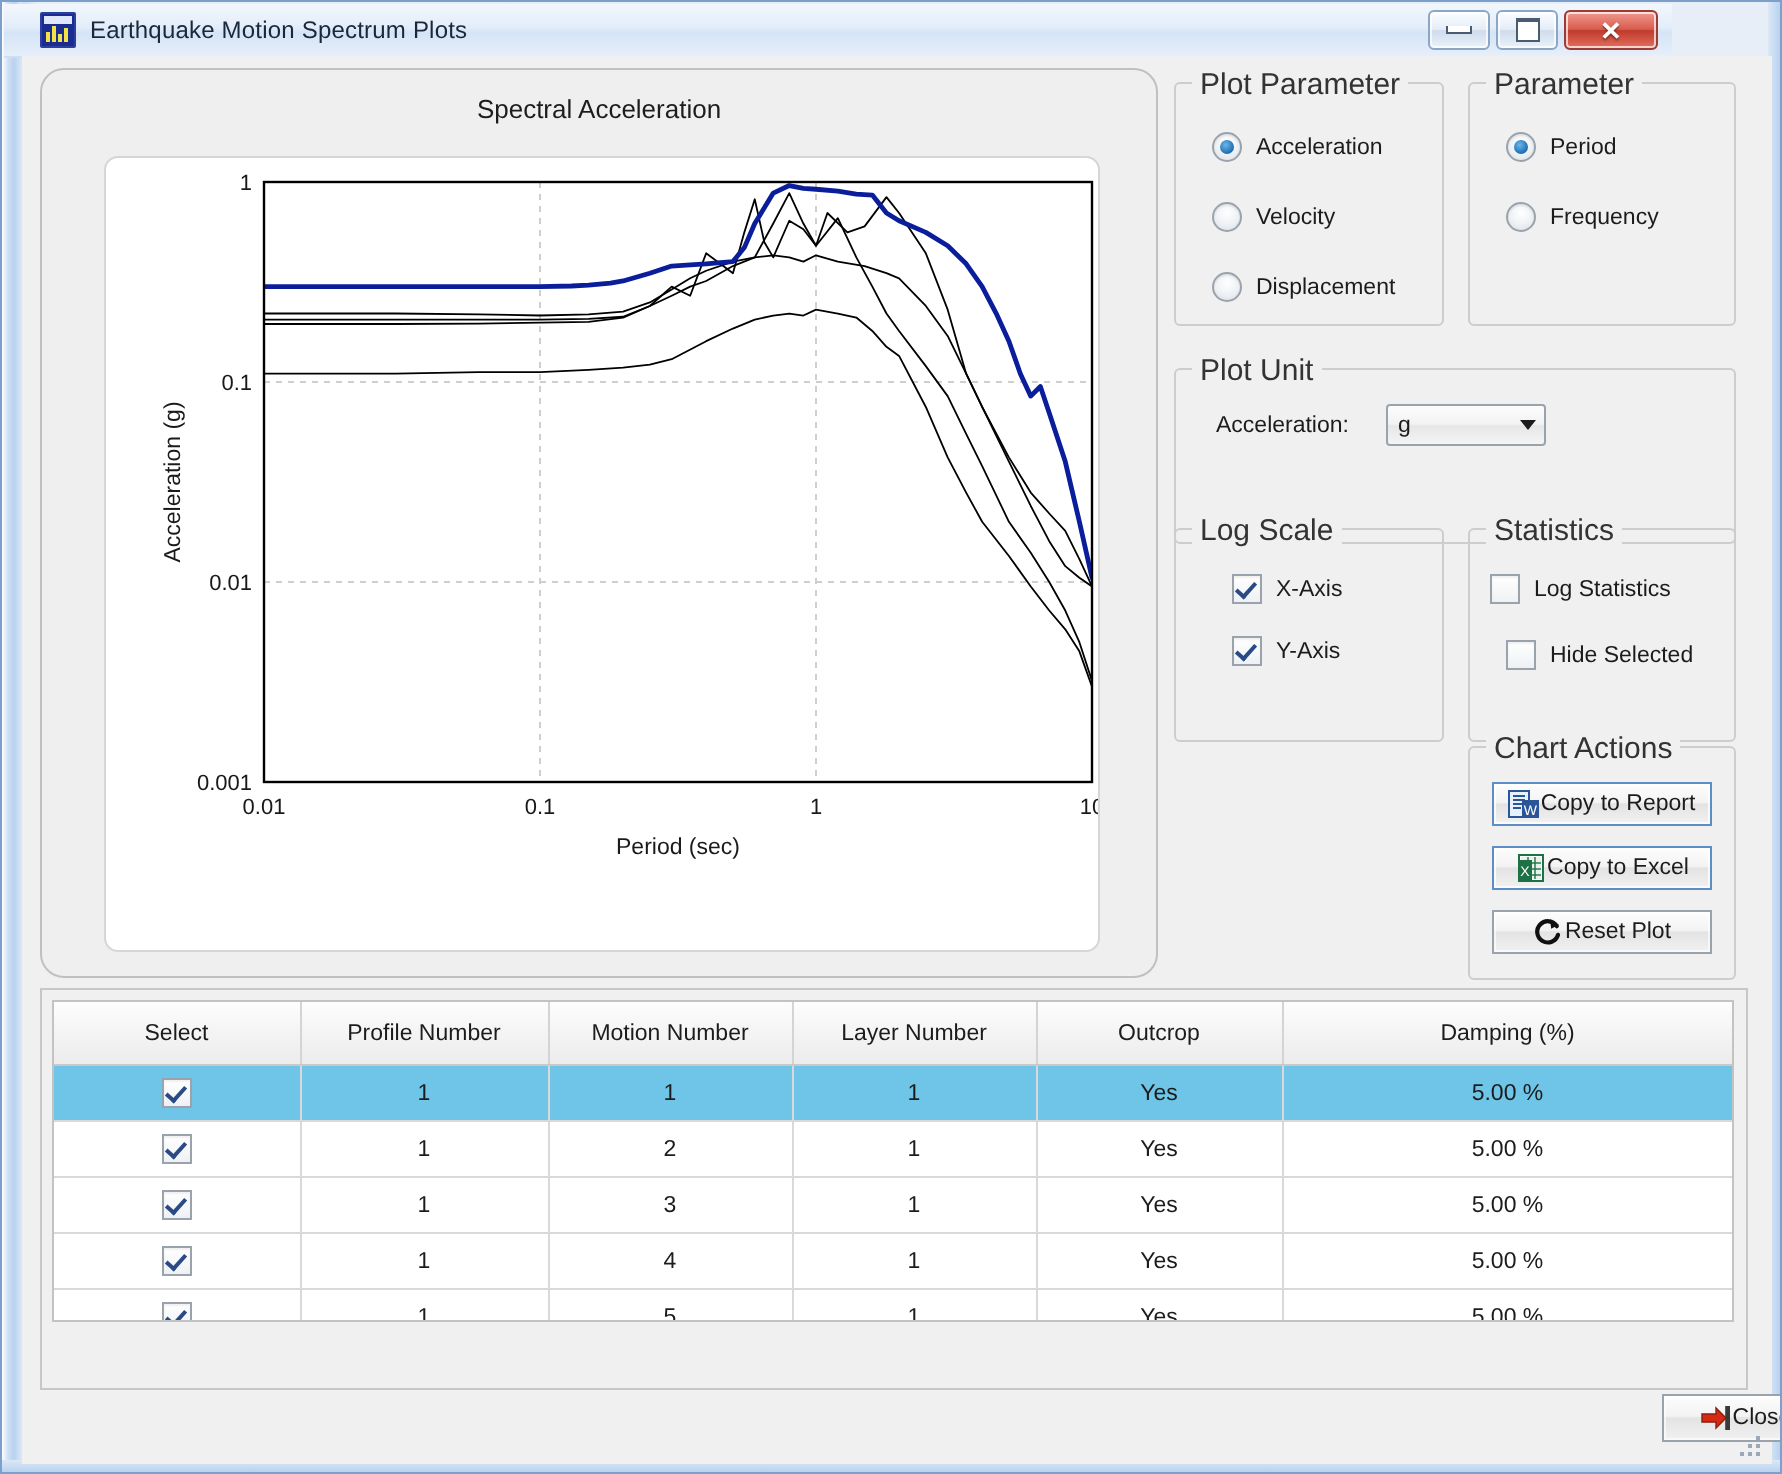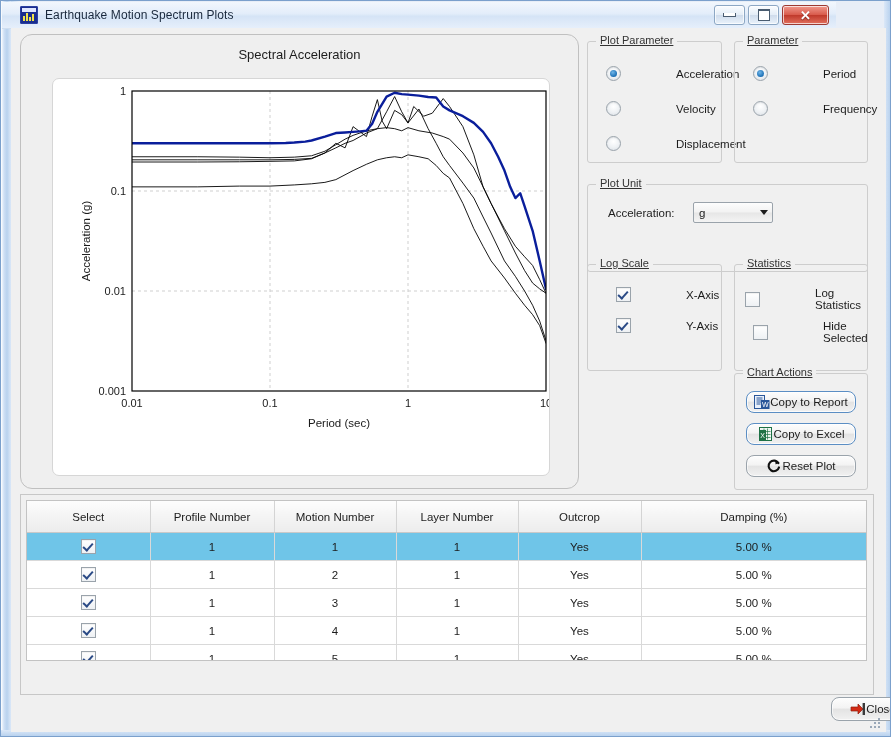--- a/index.html
+++ b/index.html
@@ -97,27 +97,26 @@
   
   .group {
     position:absolute;
     border:1px solid #cdcdcd;
     border-radius:3px;
     background:transparent;
   }
   .group > .legend {
     position:absolute; top:-8px; left:8px;
     background:#f0f0f0; padding:0 4px;
-    font-size:11px; color:#333;
+    font-size:15px; color:#333;
     white-space:nowrap;
-    text-decoration:underline;
-  }
-
-  
-  .optrow { position:absolute; display:flex; align-items:center; font-size:11.5px; color:#1c1c1c;gap:48px; }
+  }
+
+  
+  .optrow { position:absolute; display:flex; align-items:center; font-size:11.5px; color:#1c1c1c; }
   .radio {
     width:13px; height:13px; border-radius:50%;
     border:1px solid #9aa3ab;
     background: radial-gradient(circle at 50% 35%, #ffffff 0%, #eef1f4 55%, #d7dde3 100%);
     margin-right:7px; position:relative; flex:0 0 auto;
     box-shadow: inset 0 1px 1px rgba(0,0,0,.08);
   }
   .radio.on::after {
     content:""; position:absolute; left:3px; top:3px; width:7px; height:7px;
     border-radius:50%;
@@ -164,21 +163,21 @@
     font-size:11.5px; color:#111;
     box-sizing:border-box;
     padding:2px 4px;
     line-height:15px;
   }
   .fieldlabel { position:absolute; font-size:11.5px; color:#1c1c1c; }
 
   
   .btn {
     position:absolute;
-    border:1px solid #9aa3ab; border-radius:8px;
+    border:1px solid #9aa3ab; border-radius:0;
     background: linear-gradient(to bottom,#fdfdfd 0%,#f3f3f3 46%,#e3e3e3 50%,#f1f1f1 100%);
     display:flex; align-items:center; justify-content:center;
     font-size:11.5px; color:#1c1c1c; box-sizing:border-box;
     gap:0;
     box-shadow: inset 0 0 0 1px rgba(255,255,255,.6);
     text-align: center;
   }
   .btn.primary { border:1px solid #5b8ec4; box-shadow: inset 0 0 0 1px rgba(255,255,255,.75); }
   .btn .ico { width:16px; height:16px; flex:0 0 auto; position:relative; }
 

